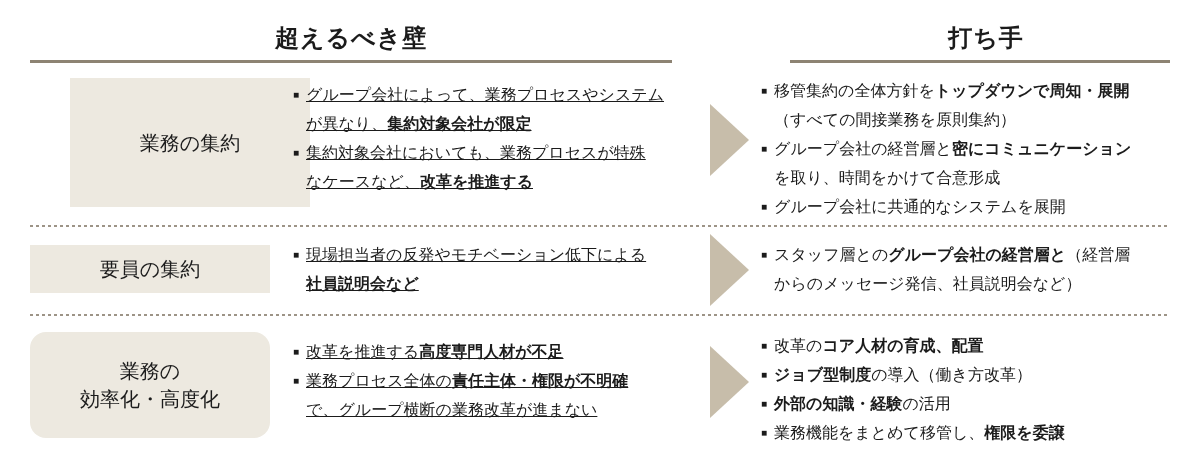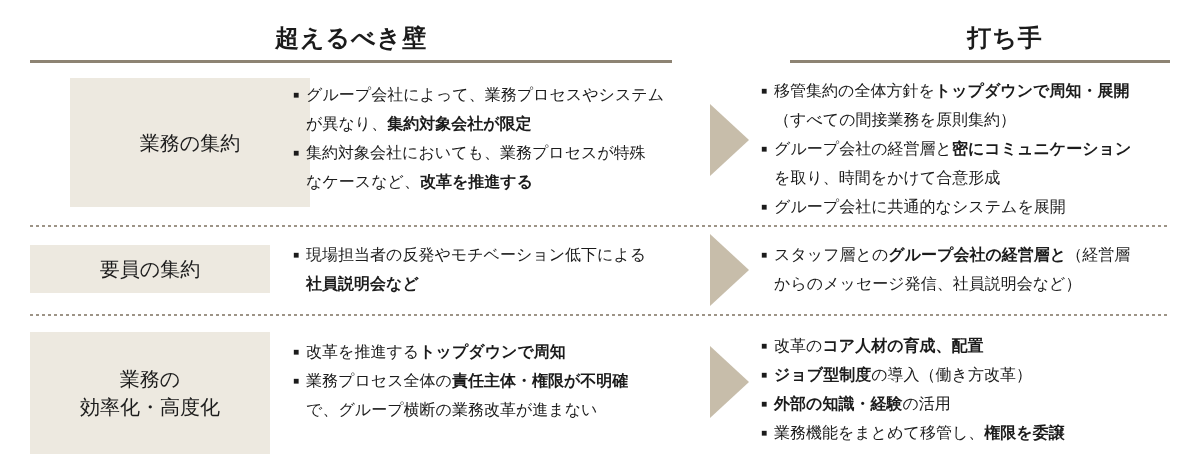--- a/index.html
+++ b/index.html
@@ -1,35 +1,35 @@
 <!DOCTYPE html>
 <html lang="ja"><head>
 <meta charset="utf-8">
 <style>
   html,body{margin:0;padding:0;background:#ffffff;}
   body{font-family:"Liberation Sans","DejaVu Sans",sans-serif;}
   .canvas{position:relative;width:1200px;height:465px;background:#ffffff;overflow:hidden;}
 
   .col-title{position:absolute;top:22px;font-size:24px;font-weight:700;text-align:center;color:var(--text,#1b1b1b);letter-spacing:1px;}
   .col-title.left{left:30px;width:642px;}
-  .col-title.right{left:815px;width:380px;font-family:Liberation Serif, serif;}
+  .col-title.right{left:796px;width:380px;font-family:Liberation Serif, serif;}
 
   .rule{position:absolute;top:60px;height:3px;background:var(--rule,#8d8373);}
   .rule.left{left:30px;width:642px;}
   .rule.right{left:790px;width:380px;}
 
   .label-box{position:absolute;left:30px;width:240px;background:var(--box_bg,#ede9e0);
     display:flex;flex-direction:column;align-items:center;justify-content:center;
     font-size:20px;line-height:28px;color:var(--text,#1b1b1b);text-align:center;}
   .box1{top:78px;height:129px;margin-left:40px;}
   .box2{top:245px;height:48px;}
-  .box3{top:332px;height:122px;}
+  .box3{top:332px;height:106px;border-radius:16px;}
 
   .bullets{position:absolute;font-size:16px;line-height:29px;color:var(--text,#1b1b1b);}
-  .walls{left:293px;width:404px;}
+  .walls{left:293px;width:404px;text-decoration:underline;}
   .measures{left:761px;width:436px;}
   .r1{top:80px;}  .r1m{top:76px;}
   .r2{top:240px;} .r2m{top:240px;}
   .r3{top:337px;} .r3m{top:319px;margin-top:12px;}
 
   .bline{white-space:nowrap;}
   .bline.cont{padding-left:13px;}
   .marker{display:inline-block;width:13px;font-size:10px;vertical-align:2px;}
   .bold{font-weight:700;}
   .normal{font-weight:400;}
@@ -105,21 +105,21 @@
     </div>
 
   <div class="dotted d2"></div>
 
   <div class="label-box box3">
     <div>業務の</div>
     <div>効率化・高度化</div>
   </div>
   <div class="bullets walls r3">
       <div>
-        <div class="bline first"><span class="marker">■</span><span class="normal">改革を推進する</span><span class="bold">トップダウンで周知</span></div>
+        <div class="bline first"><span class="marker">■</span><span class="normal">改革を推進する</span><span class="bold">高度専門人材が不足</span></div>
       </div>
       <div>
         <div class="bline first"><span class="marker">■</span><span class="normal">業務プロセス全体の</span><span class="bold">責任主体・権限が不明確</span></div>
         <div class="bline cont"><span class="normal">で、グループ横断の業務改革が進まない</span></div>
       </div>
     </div>
   <div class="arrow a3"></div>
   <div class="bullets measures r3m">
       <div>
         <div class="bline first"><span class="marker">■</span><span class="normal">改革の</span><span class="bold">コア人材の育成、配置</span></div>

